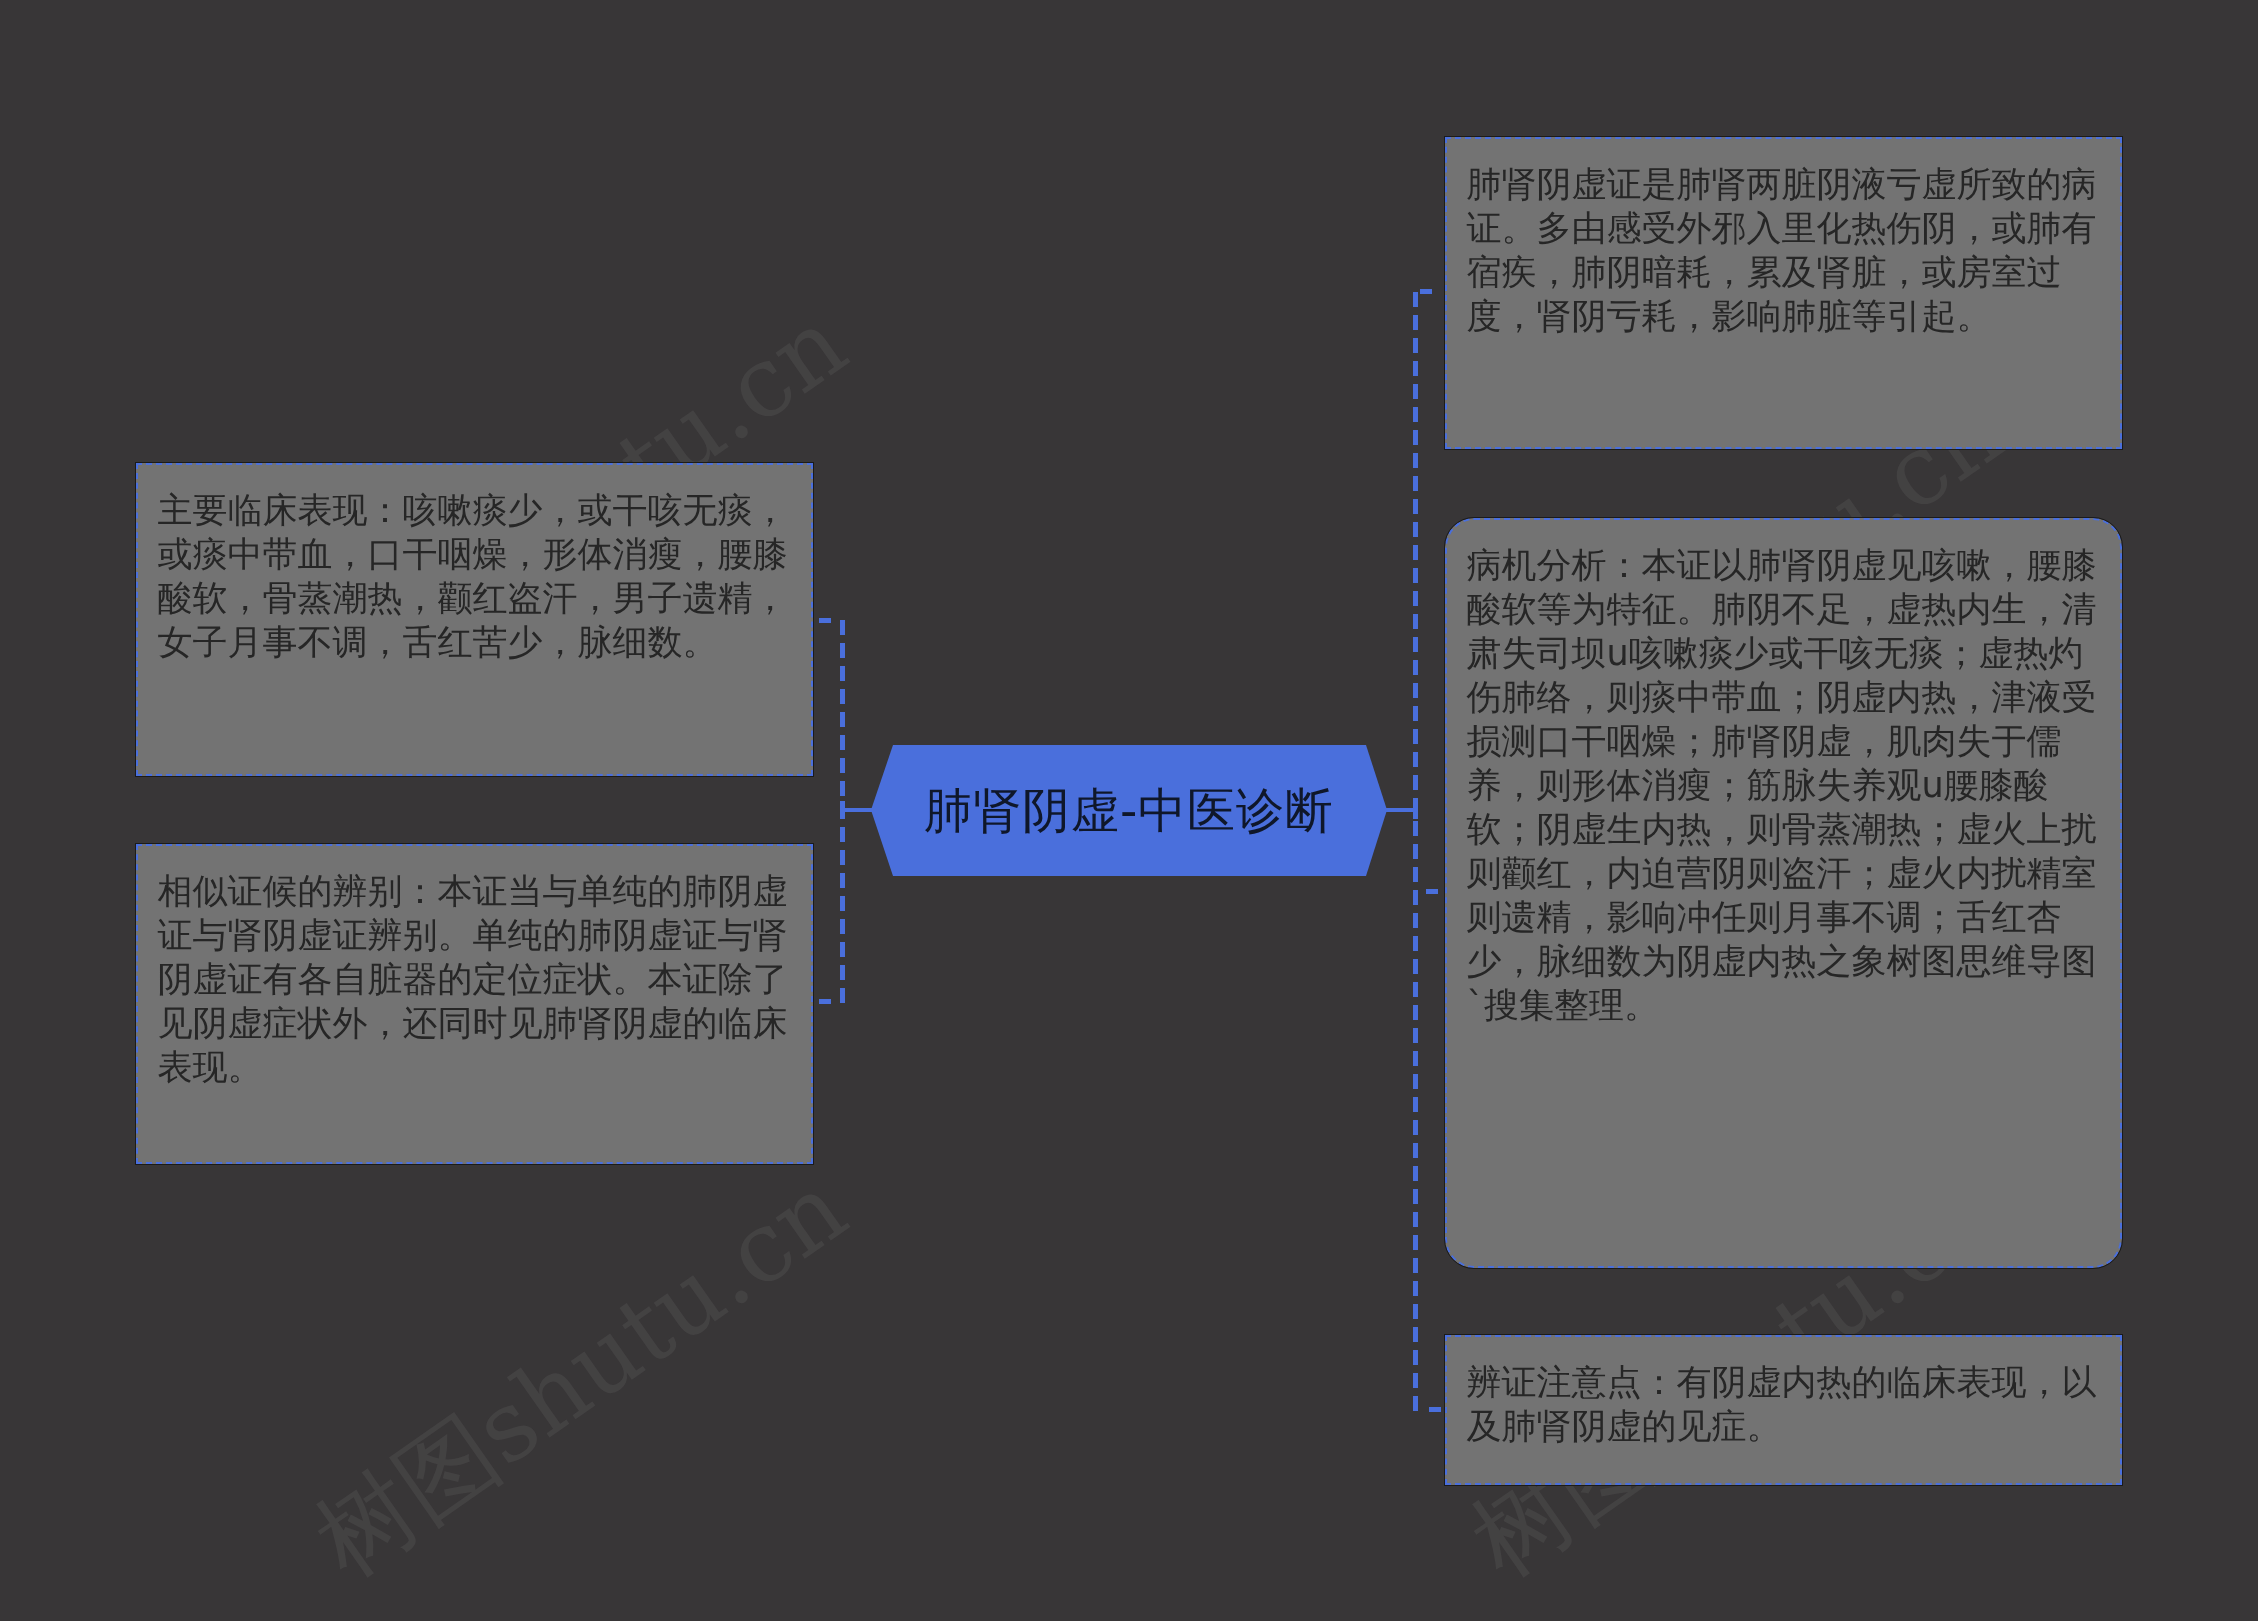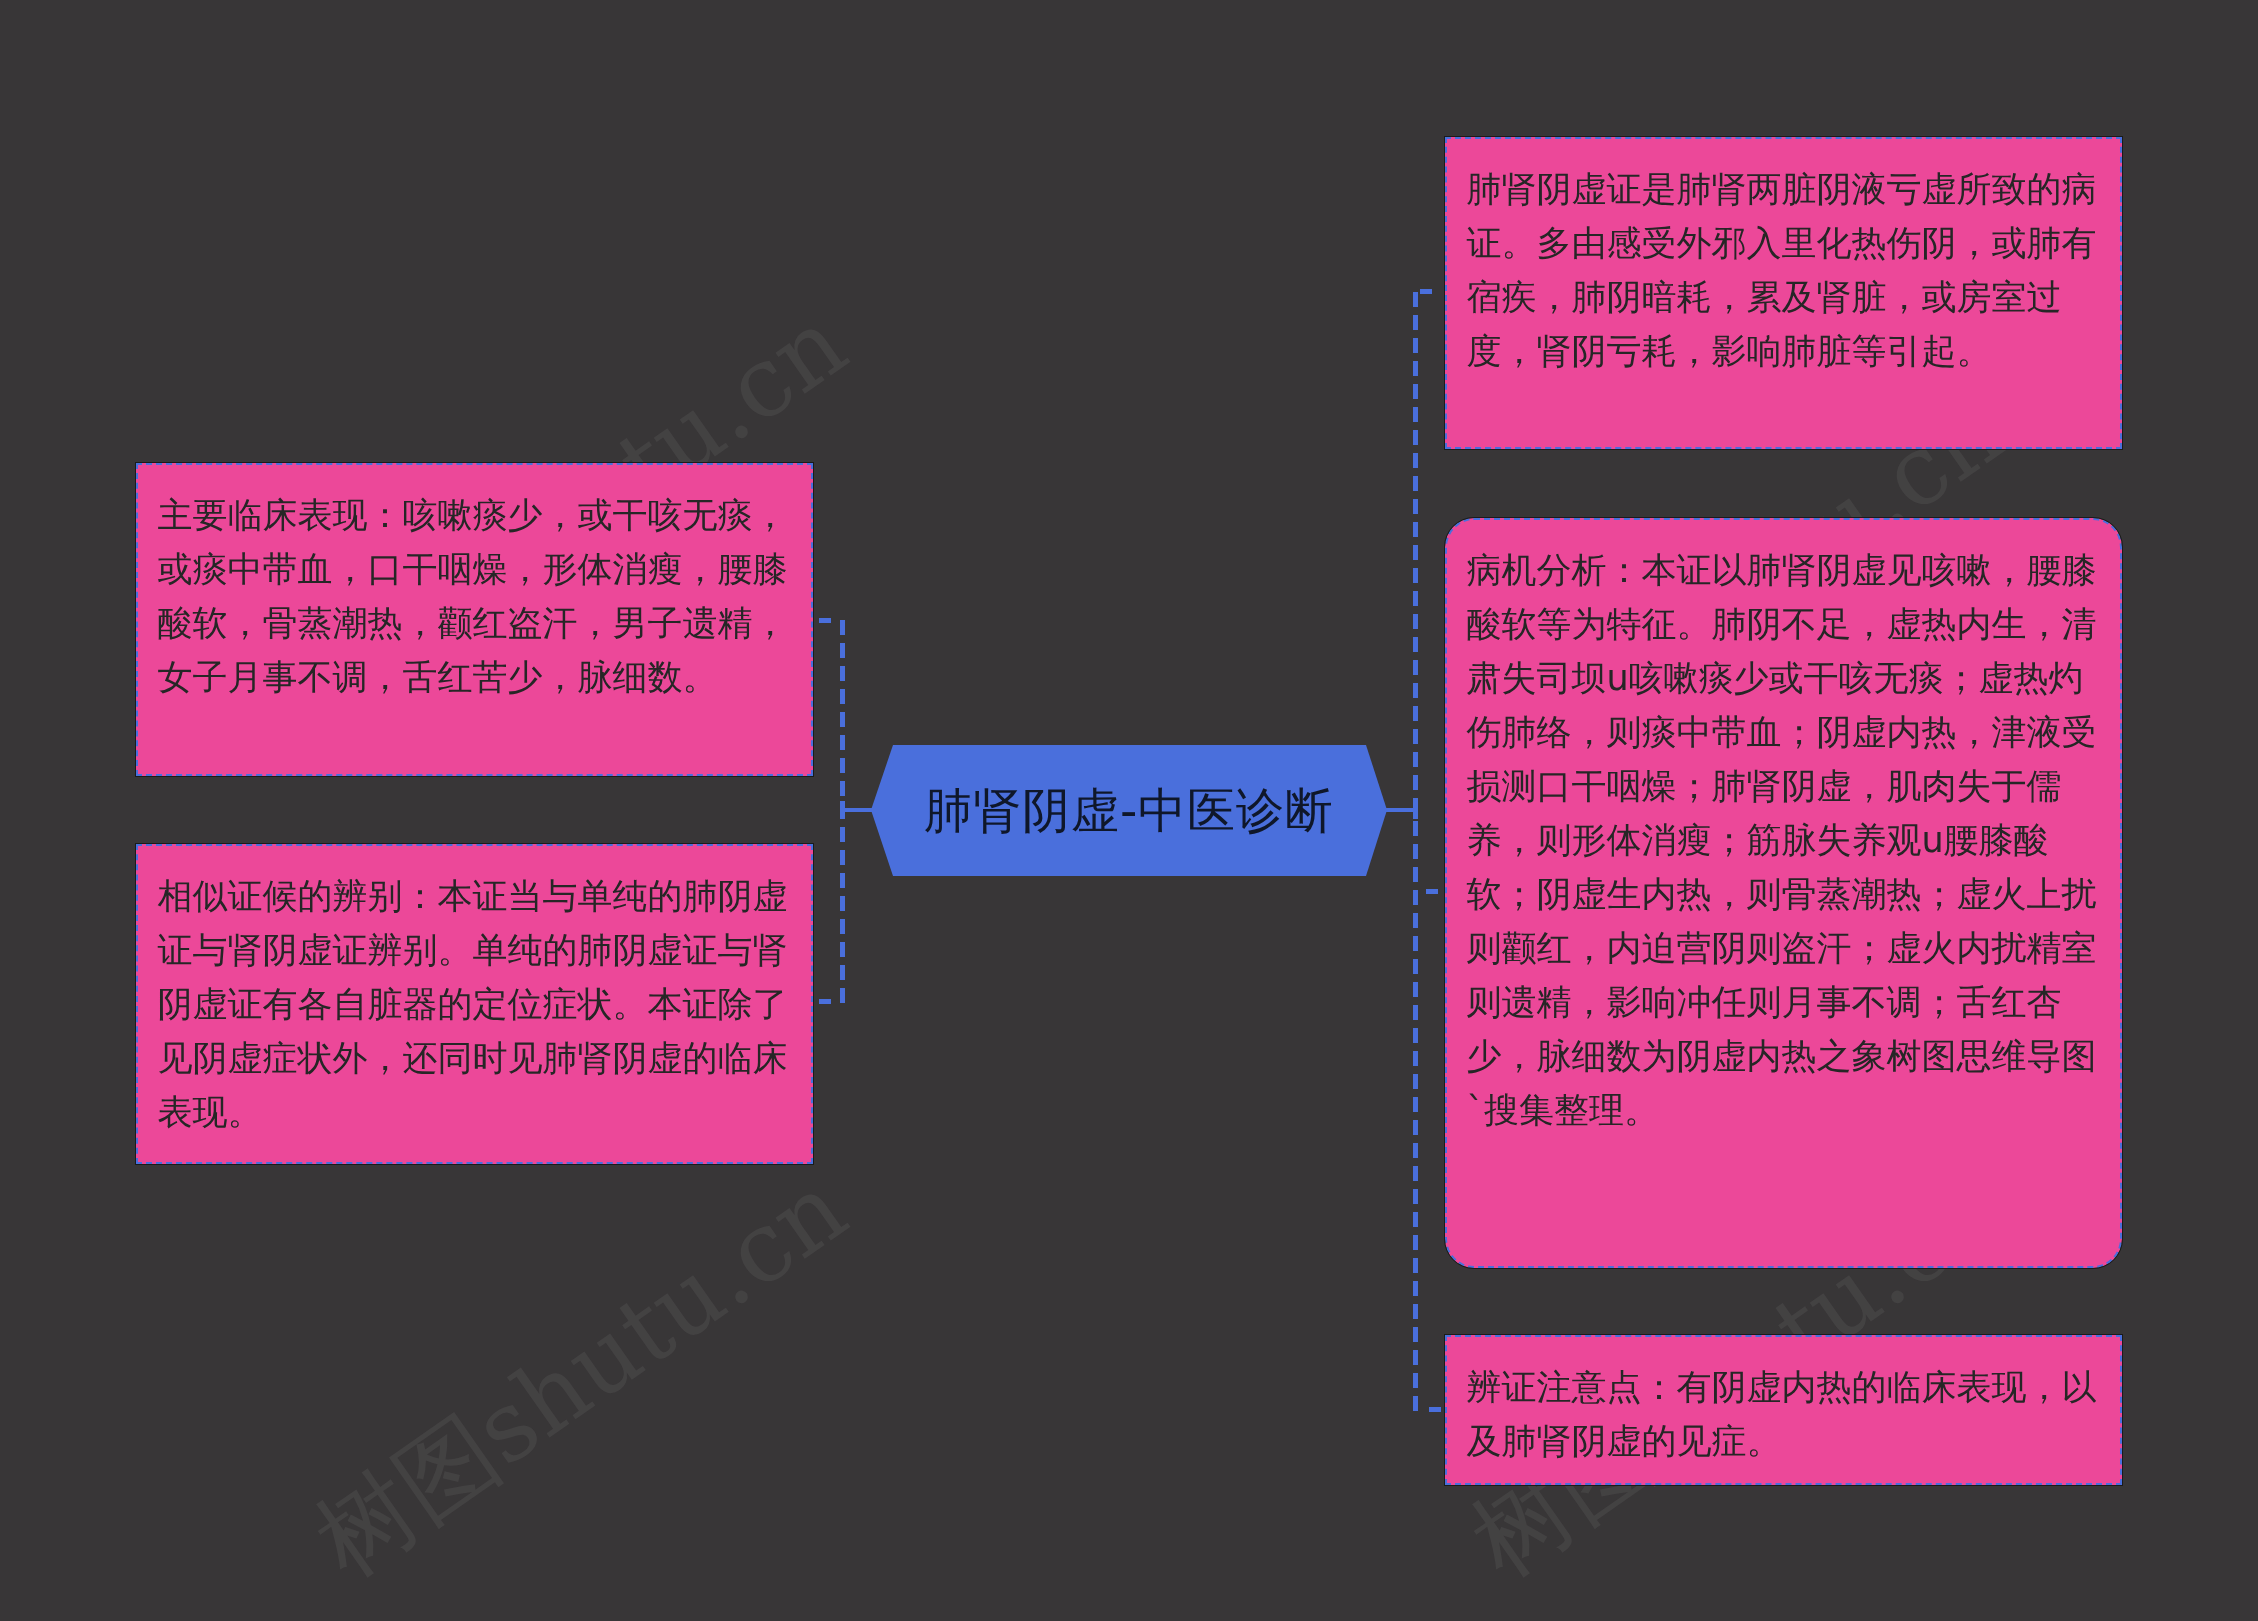--- a/index.html
+++ b/index.html
@@ -7,27 +7,27 @@
     width: 2258px; height: 1622px;
     background: #383637;
     position: relative;
     overflow: hidden;
     font-family: "DejaVu Sans", "Liberation Sans", sans-serif;
   }
   .canvas { position: absolute; left: 0; top: 0; width: 2258px; height: 1622px; }
   .node {
     position: absolute;
     box-sizing: border-box;
-    background: #ec4899;
+    background: #737373;
     border: 2.6px dashed #4a6fdc;
     outline: 0.9px solid #1b1b1b;
     outline-offset: -0.9px;
     color: #262626;
     font-size: 35px;
-    line-height: 54px;
+    line-height: 44px;
     padding: 23px 19.4px 0 19.4px;
     word-break: break-all;
   }
   .node .txt { display: block; }
   .central {
     position: absolute;
     left: 871px; top: 745px;
     width: 516px; height: 131px;
     background: #4a6fdc;
     clip-path: polygon(22px 0, 495px 0, 516px 65px, 495px 131px, 22px 131px, 0 65px);

